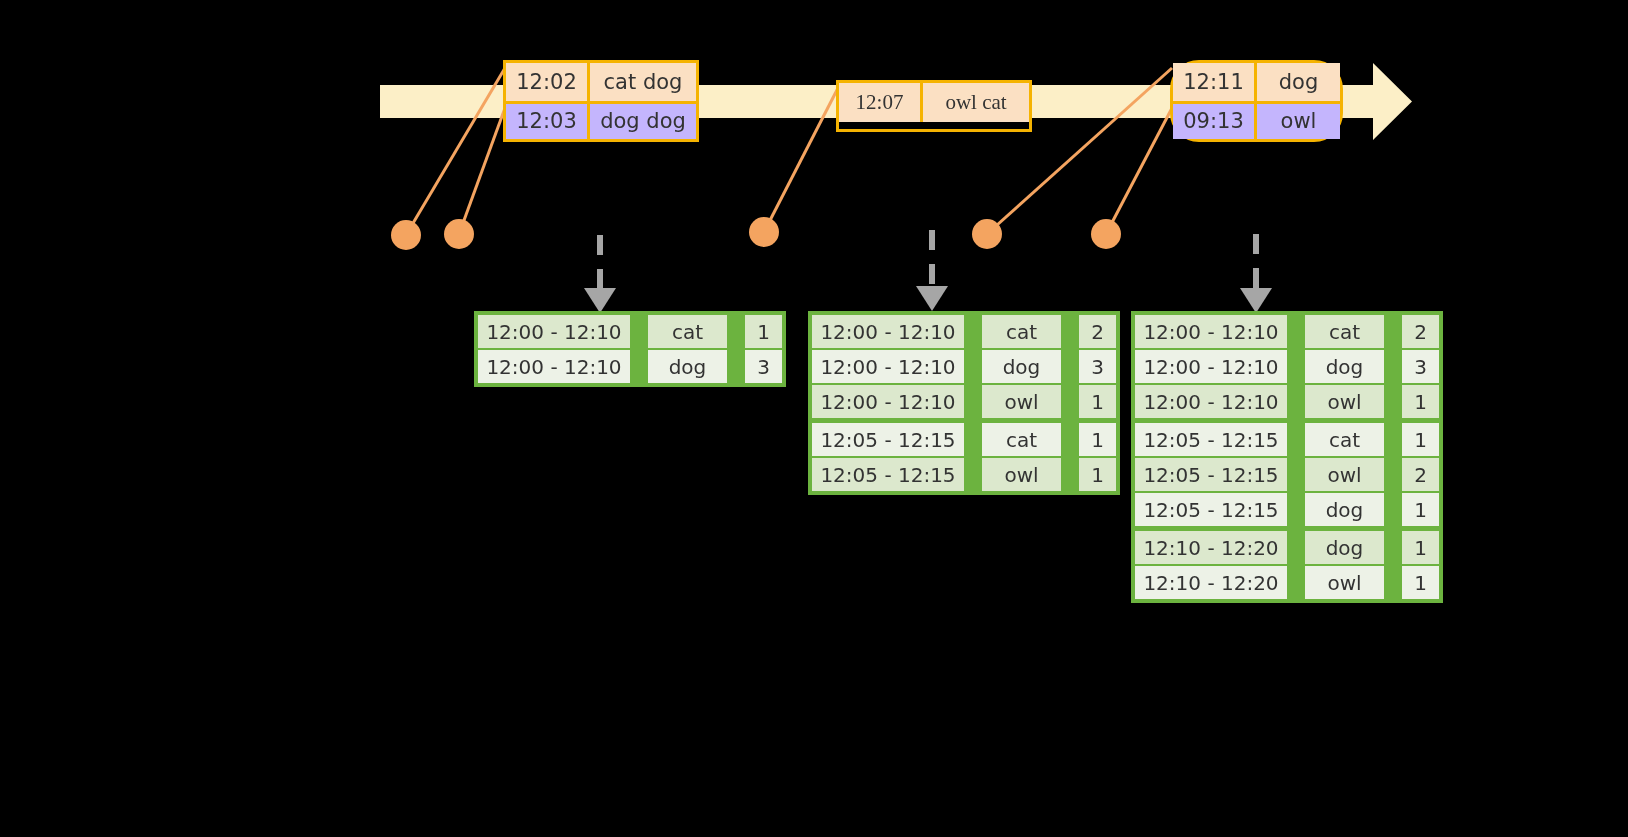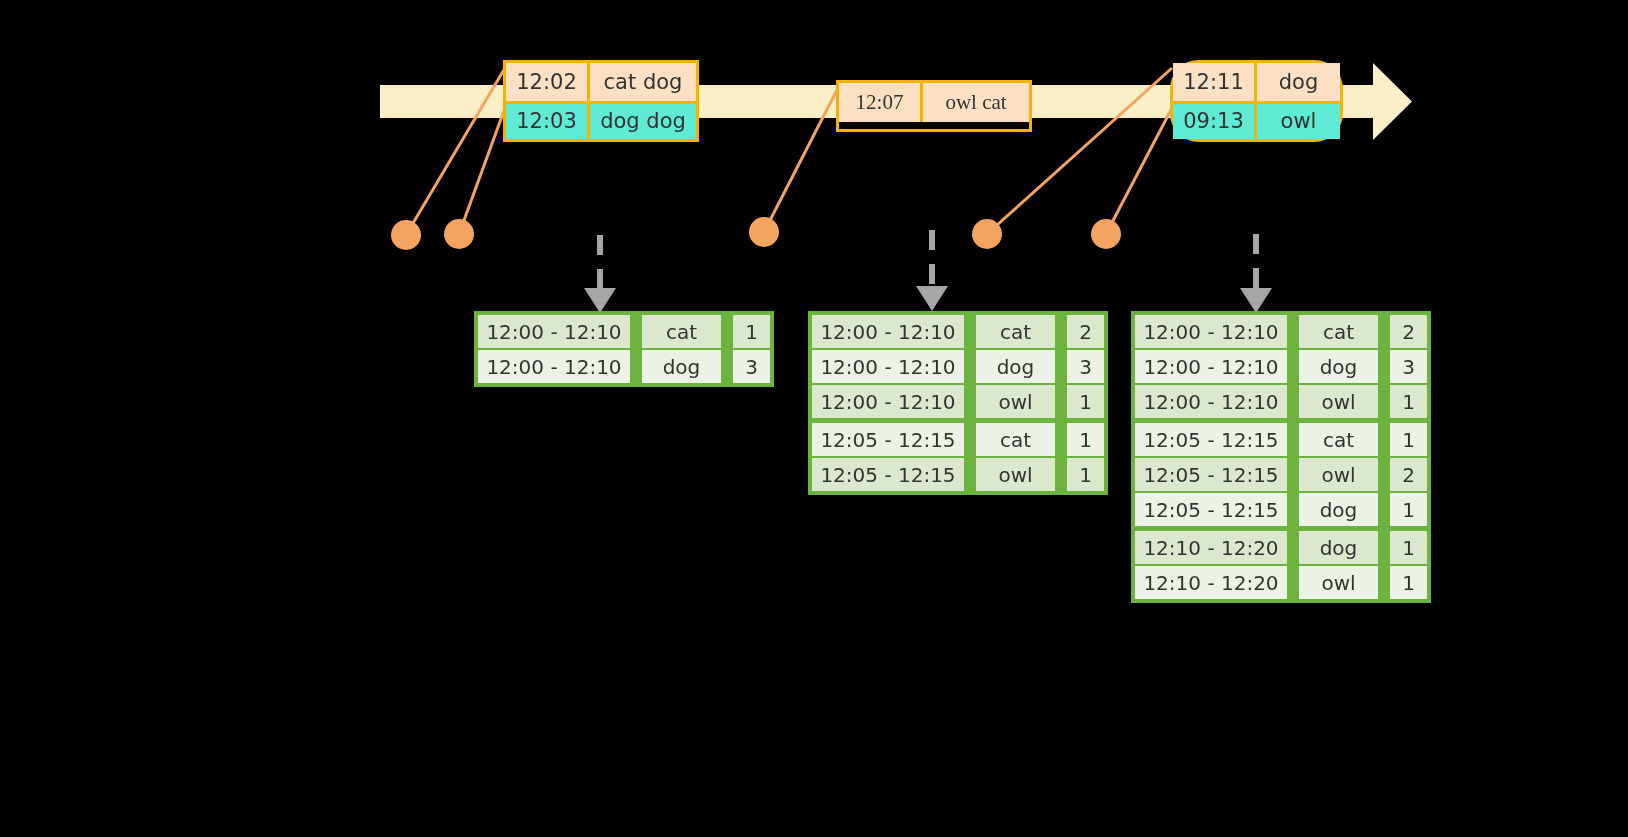--- a/index.html
+++ b/index.html
@@ -21,21 +21,21 @@
     display:flex;
     flex-direction:column;
   }
   .event-row{
     display:flex;
     height:39px;
     box-sizing:border-box;
   }
   .event-row + .event-row{border-top:3px solid #F5B301;}
   .event-row.shade-a .cell{background:#FBE0C3;}
-  .event-row.shade-b .cell{background:#5eead4;}
+  .event-row.shade-b .cell{background:#c4b5fd;}
   .event-row .cell{
     display:flex;align-items:center;justify-content:center;
     font-size:21px;color:#333333;
     box-sizing:border-box;
     white-space:nowrap;
   }
   .event-row .cell-time{width:84px;border-right:3px solid #F5B301;}
   .event-row .cell-words{flex:1;}
 
   
@@ -46,21 +46,21 @@
     background:#6CB33F;
     display:flex;
     flex-direction:column;
     gap:3px;
   }
   .tbl-group{display:flex;flex-direction:column;gap:2px;}
   .tbl-group + .tbl-group{margin-top:2px;align-items:flex-end;}
   .tbl-row{
     display:flex;
     height:33px;
-    gap:12px;
+    gap:18px;
   }
   .tbl-row .cell{
     display:flex;align-items:center;justify-content:center;
     font-size:20px;color:#333333;
     box-sizing:border-box;
     white-space:nowrap;
   }
   .tbl-row.shade-a .cell{background:#DCE8CD;}
   .tbl-row.shade-b .cell{background:#EDF2E7;}
   .cell-window{width:152px;}

